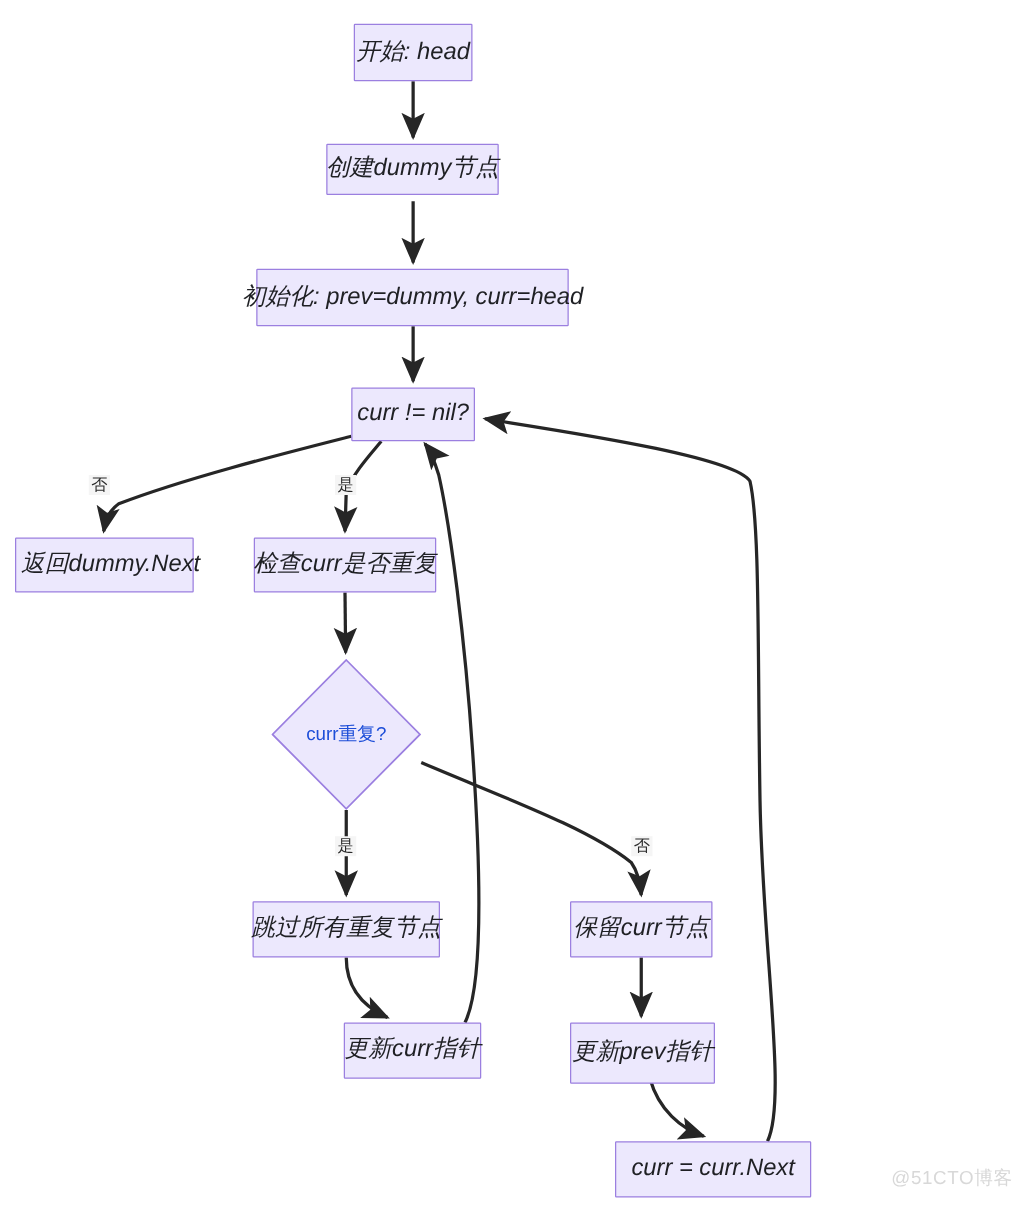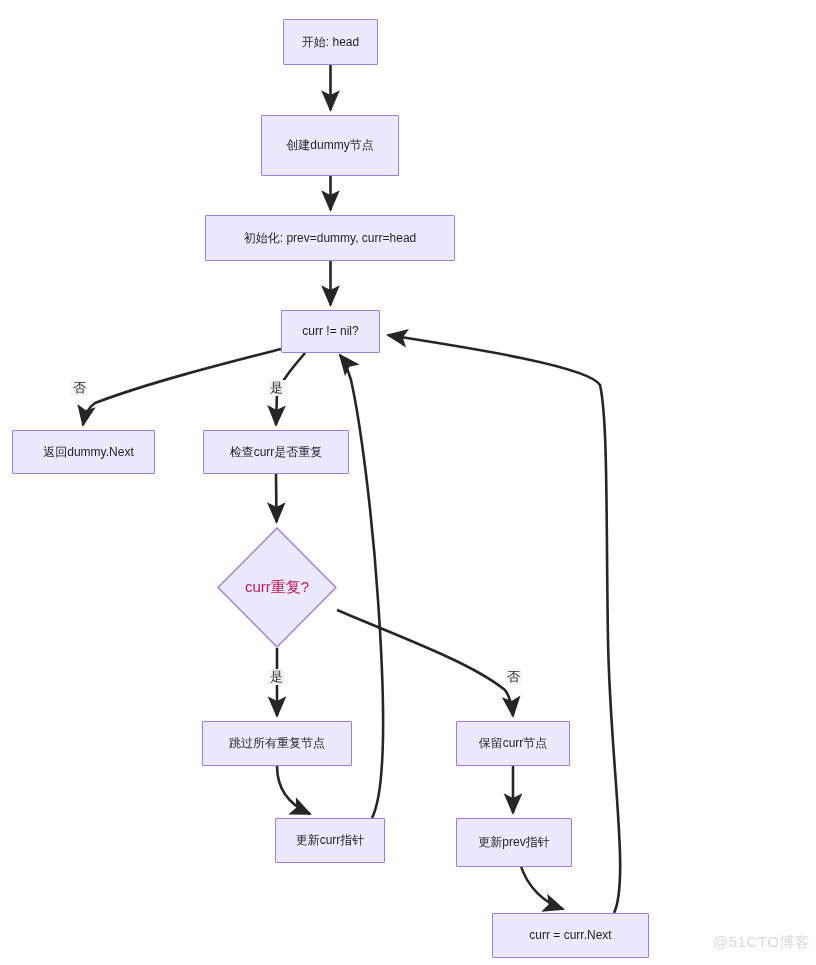--- a/index.html
+++ b/index.html
@@ -27,27 +27,28 @@
     width: 816px;
     height: 965px;
     pointer-events: none;
   }
   .node {
     position: absolute;
     box-sizing: border-box;
     background: #ECE8FD;
     border: 1px solid #9B7FE0;
     color: #1f2024;
-    font-size: 12px;
+    font-size: 19px;
     line-height: 1.2;
     display: flex;
     align-items: center;
     justify-content: center;
     white-space: nowrap;
     border-radius: 1px;
+    font-style: italic;
   }
   .node-label {
     display: block;
     padding: 0 10px;
   }
   .diamond-wrap {
     position: absolute;
     box-sizing: border-box;
   }
   .diamond-shape {
@@ -60,21 +61,21 @@
   .diamond-text {
     position: absolute;
     left: 0;
     top: 0;
     width: 100%;
     height: 100%;
     display: flex;
     align-items: center;
     justify-content: center;
     font-size: 15px;
-    color: #be185d;
+    color: #1d4ed8;
     white-space: nowrap;
   }
   .edge-label {
     position: absolute;
     background: #f5f5f5;
     color: #2b2b2b;
     font-size: 13px;
     line-height: 1.1;
     padding: 1px 2px;
     white-space: nowrap;
@@ -126,21 +127,21 @@
       <path d="M520,863 C527,888 545,903 563,909"></path>
 
       <path d="M614,913 C630,880 610,760 608,640 C606,520 608,420 600,385 C588,365 450,345 388,335"></path>
     </g>
   </svg>
 
   <div class="node" style="left:283px; top:19px; width:95px; height:46px;">
     <span class="node-label">开始: head</span>
   </div>
 
-  <div class="node" style="left:261px; top:115px; width:138px; height:61px;">
+  <div class="node" style="left:261px; top:115px; width:138px; height:41px;">
     <span class="node-label">创建dummy节点</span>
   </div>
 
   <div class="node" style="left:205px; top:215px; width:250px; height:46px;">
     <span class="node-label">初始化: prev=dummy, curr=head</span>
   </div>
 
   <div class="node" style="left:281px; top:310px; width:99px; height:43px;">
     <span class="node-label">curr != nil?</span>
   </div>

